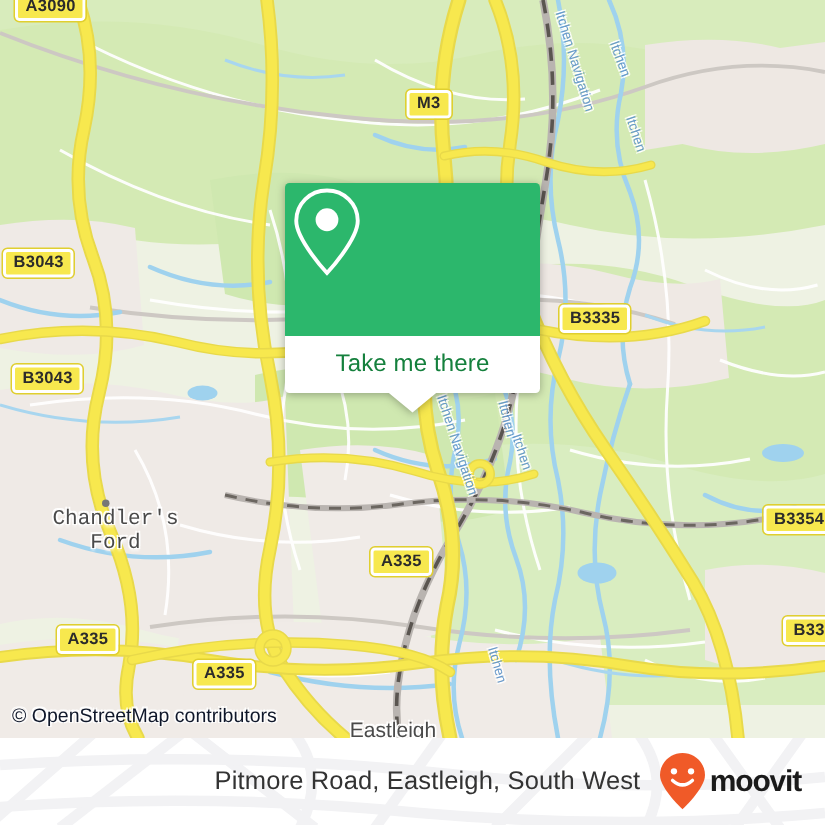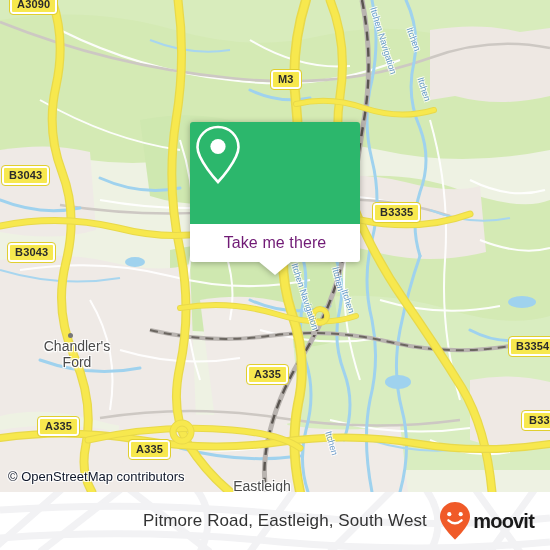--- a/index.html
+++ b/index.html
@@ -132,21 +132,21 @@
     height: 38px;
     background: #ffffff;
     border-radius: 0 0 3px 3px;
     display: flex;
     align-items: center;
     justify-content: center;
   }
   #callout-label {
     font-family: "Liberation Sans", sans-serif;
     font-size: 16px;
-    color: #701a75;
+    color: #15803d;
     letter-spacing: 0.1px;
   }
   #callout-pointer {
     position: absolute;
     left: 50%;
     bottom: -13px;
     transform: translateX(-50%);
     width: 0;
     height: 0;
     border-left: 17px solid transparent;
@@ -328,34 +328,34 @@
 
           <circle cx="182" cy="432" r="9" stroke="#e8d94a" stroke-width="7" fill="none"></circle>
           <circle cx="182" cy="432" r="9" stroke="#f7e84e" stroke-width="5" fill="none"></circle>
           <circle cx="320" cy="316" r="7" stroke="#e8d94a" stroke-width="6" fill="none"></circle>
           <circle cx="320" cy="316" r="7" stroke="#f7e84e" stroke-width="4" fill="none"></circle>
         </g>
       </g>
     </svg>
 
     <div class="place-dot" style="left:68px; top:333px;"></div>
-    <div class="place-label" style="left:22px; top:338px; width:110px;"><span>Chandler's</span><br><span>Ford</span></div>
+    <div class="place-label" style="left:22px; top:338px; width:110px;font-family:Liberation Mono, monospace;"><span>Chandler's</span><br><span>Ford</span></div>
 
     <div class="place-label" style="left:222px; top:478px; width:80px;"><span>Eastleigh</span></div>
 
     <div class="water-label" style="left:378px; top:6px; transform:rotate(73deg); transform-origin:left top;">Itchen Navigation</div>
     <div class="water-label" style="left:414px; top:26px; transform:rotate(70deg); transform-origin:left top;">Itchen</div>
     <div class="water-label" style="left:425px; top:76px; transform:rotate(72deg); transform-origin:left top;">Itchen</div>
     <div class="water-label" style="left:299px; top:262px; transform:rotate(72deg); transform-origin:left top;">Itchen Navigation</div>
     <div class="water-label" style="left:340px; top:266px; transform:rotate(76deg); transform-origin:left top;">Itchen</div>
     <div class="water-label" style="left:349px; top:288px; transform:rotate(72deg); transform-origin:left top;">Itchen</div>
     <div class="water-label" style="left:333px; top:430px; transform:rotate(74deg); transform-origin:left top;">Itchen</div>
 
     <div class="shield" style="left:10px; top:-5px;">A3090</div>
-    <div class="shield" style="left:271px; top:70px;">M3</div>
+    <div class="shield" style="left:271px; top:60px;">M3</div>
     <div class="shield" style="left:2px; top:166px;">B3043</div>
     <div class="shield" style="left:373px; top:203px;">B3335</div>
     <div class="shield" style="left:8px; top:243px;">B3043</div>
     <div class="shield" style="left:509px; top:337px;">B3354</div>
     <div class="shield" style="left:247px; top:365px;">A335</div>
     <div class="shield" style="left:522px; top:411px;">B335</div>
     <div class="shield" style="left:38px; top:417px;">A335</div>
     <div class="shield" style="left:129px; top:440px;">A335</div>
 
     <div id="attribution">© OpenStreetMap contributors</div>

